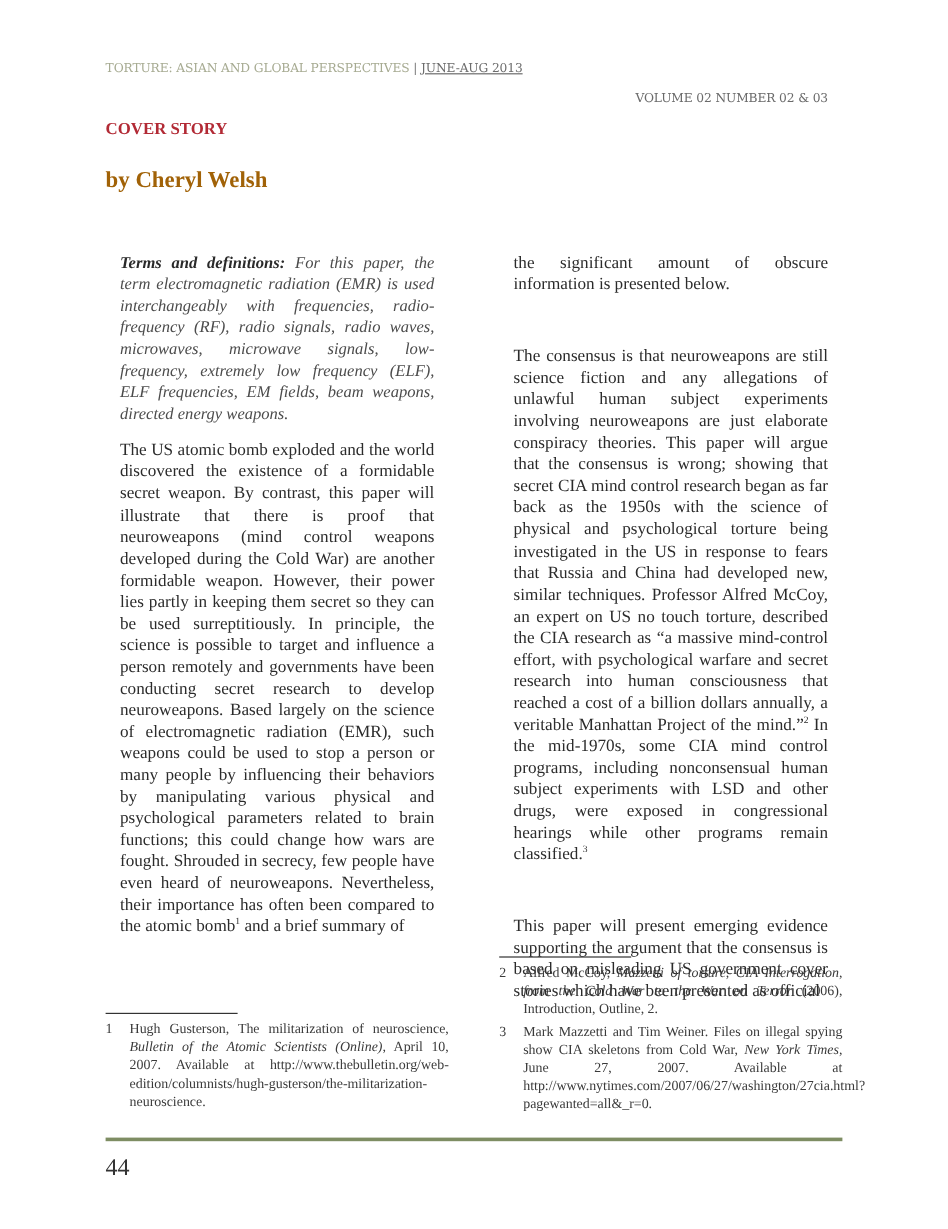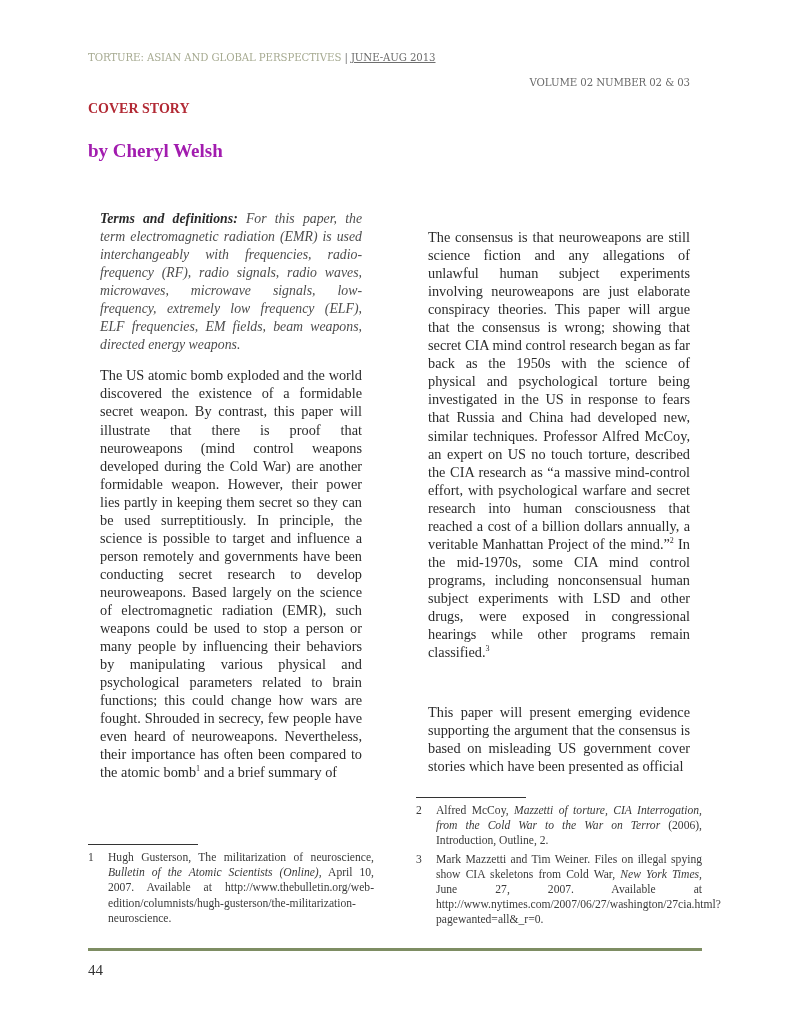--- a/index.html
+++ b/index.html
@@ -7,40 +7,40 @@
          font-family: "DejaVu Serif", "Liberation Serif", serif; color: #2a2a2a; }
   .header { position: absolute; top: 52px; left: 88px; width: 614px; height: 16px;
             font-family: "DejaVu Serif", serif; font-size: 10.2px; letter-spacing: -0.1px; }
   .header .journal { position: absolute; left: 0; top: 0; color: #a7ab92; }
   .header .sep { color: #777; }
   .header .date { color: #6d6d6d; text-decoration: underline; }
   .header .volume { position: absolute; right: 12px; top: 0; color: #6a6a6a; margin-top: 25px; }
   .section-label { position: absolute; top: 101px; left: 88px; font-family: "Liberation Serif", serif;
                    font-weight: bold; font-size: 14px; color: #b22a35; }
   .byline { position: absolute; top: 140px; left: 88px; font-family: "Liberation Serif", serif;
-            font-weight: bold; font-size: 19px; color: #a21caf; }
+            font-weight: bold; font-size: 19px; color: #a16207; }
   .col { position: absolute; width: 286px; font-family: "Liberation Serif", serif;
          font-size: 14.3px; line-height: 18.05px; text-align: justify; color: #2b2b2b; }
   .col p { margin: 12px; }
   .col-left { left: 88px; top: 198px; }
   .col-right { left: 416px; top: 198px; }
   .terms { font-style: italic; color: #4c4c4c; font-size: 13.8px; }
   .terms b { font-style: italic; font-weight: bold; color: #2a2a2a; }
   .heading-intro { font-weight: bold; color: #b22a35; font-size: 14px; margin-top: 37px !important; margin-bottom: 17px !important; }
   .gap { height: 18px; }
   sup { font-size: 8px; vertical-align: super; line-height: 0; }
   .fn-rule { position: absolute; height: 1px; background: #333; width: 110px; }
   .fn { position: absolute; width: 286px; font-family: "Liberation Serif", serif; font-size: 11.6px;
         line-height: 15.2px; color: #3a3a3a; text-align: justify; }
   .fn .item { position: relative; padding-left: 20px; margin-bottom: 3px; }
   .fn .num { position: absolute; left: 0; top: 0; }
   .fn i { font-style: italic; }
   .footer-rule { position: absolute; left: 88px; top: 948px; width: 614px; height: 3px; background: #7e8d63; }
   .page-num { position: absolute; left: 88px; top: 962px; font-family: "Liberation Serif", serif;
-              font-size: 15px; color: #333; }
+              font-size: 20px; color: #333; }
 </style>
 </head>
 <body>
 
 <div class="header">
   <span class="journal">
     <span>TORTURE: ASIAN AND GLOBAL PERSPECTIVES</span>
     <span class="sep">|</span>
     <span class="date">JUNE-AUG 2013</span>
   </span>
@@ -57,20 +57,21 @@
 
 <div class="fn-rule" style="left:88px; top:844px;"></div>
 <div class="fn" style="left:88px; top:850px;">
   <div class="item">
     <span class="num">1</span>
     <span>Hugh Gusterson, The militarization of neuroscience, </span><i>Bulletin of the Atomic Scientists (Online),</i><span> April 10, 2007. Available at http://www.thebulletin.org/web-edition/columnists/hugh-gusterson/the-militarization-neuroscience.</span>
   </div>
 </div>
 
 <div class="col col-right">
+  <p>the significant amount of obscure information is presented below.</p>
   <div class="gap"></div>
   <p><span>The consensus is that neuroweapons are still science fiction and any allegations of unlawful human subject experiments involving neuroweapons are just elaborate conspiracy theories. This paper will argue that the consensus is wrong; showing that secret CIA mind control research began as far back as the 1950s with the science of physical and psychological torture being investigated in the US in response to fears that Russia and China had developed new, similar techniques. Professor Alfred McCoy, an expert on US no touch torture, described the CIA research as “a massive mind-control effort, with psychological warfare and secret research into human consciousness that reached a cost of a billion dollars annually, a veritable Manhattan Project of the mind.”</span><sup>2</sup><span> In the mid-1970s, some CIA mind control programs, including nonconsensual human subject experiments with LSD and other drugs, were exposed in congressional hearings while other programs remain classified.</span><sup>3</sup></p>
   <div class="gap"></div>
   <p>This paper will present emerging evidence supporting the argument that the consensus is based on misleading US government cover stories which have been presented as official</p>
 </div>
 
 <div class="fn-rule" style="left:416px; top:797px;"></div>
 <div class="fn" style="left:416px; top:803px;">
   <div class="item">
     <span class="num">2</span>

